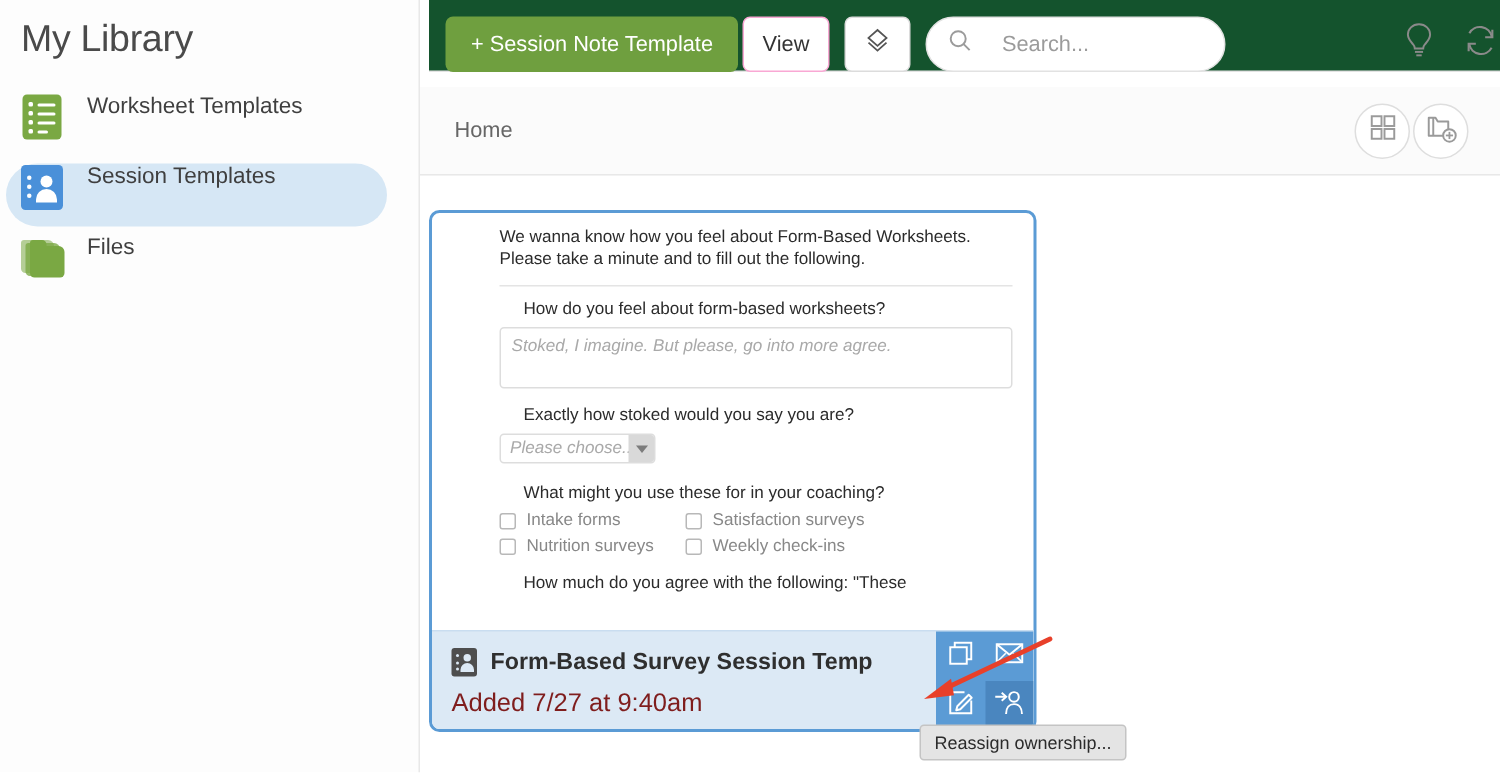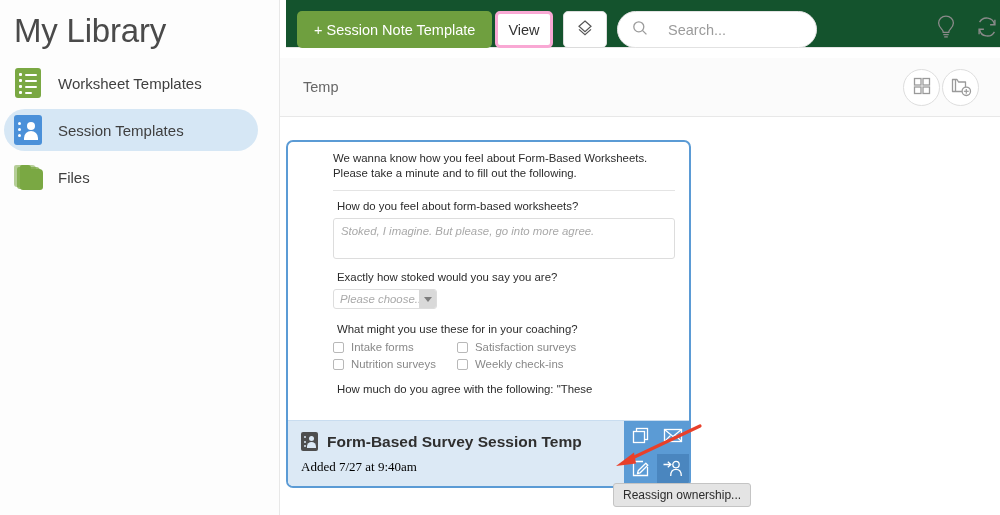--- a/index.html
+++ b/index.html
@@ -16,28 +16,28 @@
 
   
   #sidebar {
     position: absolute; left: 0; top: 0;
     width: 280px; height: 515px;
     background: #fdfdfd;
     border-right: 1px solid #e8e8e8;
   }
   #library-title {
     position: absolute; left: 14px; top: 12px;
-    font-size: 33px; color: #4a4a4a; font-weight: 400;
+    font-size: 25px; color: #4a4a4a; font-weight: 400;
     letter-spacing: -0.2px;
     text-align: right;
   }
   .nav-item {
     position: absolute; left: 4px;
     width: 254px; height: 42px;
-    display: flex; align-items: center;
+    display: flex; align-items: flex-start;
     border-radius: 21px;
     cursor: pointer;
   }
   .nav-item.active { background: #d6e7f5; }
   .nav-icon {
     width: 32px; height: 32px; margin-left: 8px; margin-right: 14px;
     flex: 0 0 32px; position: relative;
   }
   .nav-label { font-size: 15px; color: #3f3f3f; }
 
@@ -94,21 +94,21 @@
     position: absolute; left: 11px; top: 11px;
     height: 37px; padding: 0 17px;
     background: #6f9f3f; color: #fff;
     border: none; border-radius: 5px;
     font-size: 14.5px; font-family: "Liberation Sans", sans-serif;
     cursor: pointer; display: flex; align-items: center;
   }
   #view-btn {
     position: absolute; left: 209px; top: 11px;
     height: 37px; width: 58px;
-    background: #fff; border: 3px solid #f9a8d4; border-radius: 5px;
+    background: #fff; border: 1px solid #f9a8d4; border-radius: 5px;
     font-size: 14.5px; color: #333; cursor: pointer;
     display: flex; align-items: center; justify-content: center;
     font-family: "Liberation Sans", sans-serif;
   }
   #sort-btn {
     position: absolute; left: 277px; top: 11px;
     height: 37px; width: 44px;
     background: #fff; border: 1px solid #dcdcdc; border-radius: 5px;
     cursor: pointer; display: flex; align-items: center; justify-content: center;
   }
@@ -164,21 +164,21 @@
     position: absolute; left: 0; top: 0; width: 100%; height: 280px;
     padding: 9px 14px 0 45px;
     overflow: hidden;
   }
   .q-intro {
     font-size: 11.4px; color: #2b2b2b; line-height: 15.2px;
     margin: 0 0 9px 0;
   }
   .divider { height: 1px; background: #e4e4e4; margin: 0 0 8px 0; }
   .q-label {
-    font-size: 11.4px; color: #2b2b2b; margin: 0 0 5px 4px; line-height: 14px;
+    font-size: 11.4px; color: #2b2b2b; margin: 0 0 5px 16px; line-height: 14px;
   }
   .q-textarea {
     border: 1px solid #dddddd; border-radius: 3px;
     height: 41px; padding: 5px 7px;
     font-size: 11.4px; font-style: italic; color: #a9a9a9;
     line-height: 15px; margin-bottom: 11px;
   }
   .q-select {
     position: relative; display: inline-flex; align-items: center;
     border: 1px solid #dddddd; border-radius: 3px;
@@ -228,21 +228,21 @@
   }
   .ic-person-dark .body {
     position: absolute; width: 9px; height: 6px; background: #dce9f5;
     border-radius: 4.5px 4.5px 0 0; left: 6px; top: 10px;
   }
   #card-title {
     font-size: 15.5px; font-weight: bold; color: #2f2f2f; white-space: nowrap;
   }
   #card-subtitle {
     position: absolute; left: 13px; top: 38px;
-    font-size: 13px; color: #000000; font-family: Liberation Serif, serif;
+    font-size: 17px; color: #7f1d1d;
   }
 
   
   #action-panel {
     position: absolute; right: 0; top: 0;
     width: 65px; height: 66px;
     background: #5b9bd5;
     display: grid; grid-template-columns: 1fr 1fr; grid-template-rows: 1fr 1fr;
   }
   .act-btn {
@@ -350,21 +350,21 @@
           <path d="M20.5 9.5 A8 8 0 0 0 5.6 7.2" fill="none" stroke="#8a8a8a" stroke-width="1.4"></path>
           <path d="M5.5 14.5 A8 8 0 0 0 20.4 16.8" fill="none" stroke="#8a8a8a" stroke-width="1.4"></path>
           <polyline points="20.9,4.8 20.9,9.8 16.1,9.8" fill="none" stroke="#8a8a8a" stroke-width="1.4"></polyline>
           <polyline points="5.1,19.2 5.1,14.2 9.9,14.2" fill="none" stroke="#8a8a8a" stroke-width="1.4"></polyline>
         </svg>
       </span>
     </div>
   </div>
 
   <div id="crumbbar">
-    <div id="breadcrumb">Temp</div>
+    <div id="breadcrumb">Home</div>
 
     <div class="round-btn" id="grid-view-btn">
       <span>
         <svg width="20" height="20" viewBox="0 0 20 20">
           <rect x="2.5" y="2.5" width="6.5" height="6.5" fill="none" stroke="#9a9a9a" stroke-width="1.3"></rect>
           <rect x="11" y="2.5" width="6.5" height="6.5" fill="none" stroke="#9a9a9a" stroke-width="1.3"></rect>
           <rect x="2.5" y="11" width="6.5" height="6.5" fill="none" stroke="#9a9a9a" stroke-width="1.3"></rect>
           <rect x="11" y="11" width="6.5" height="6.5" fill="none" stroke="#9a9a9a" stroke-width="1.3"></rect>
         </svg>
       </span>

